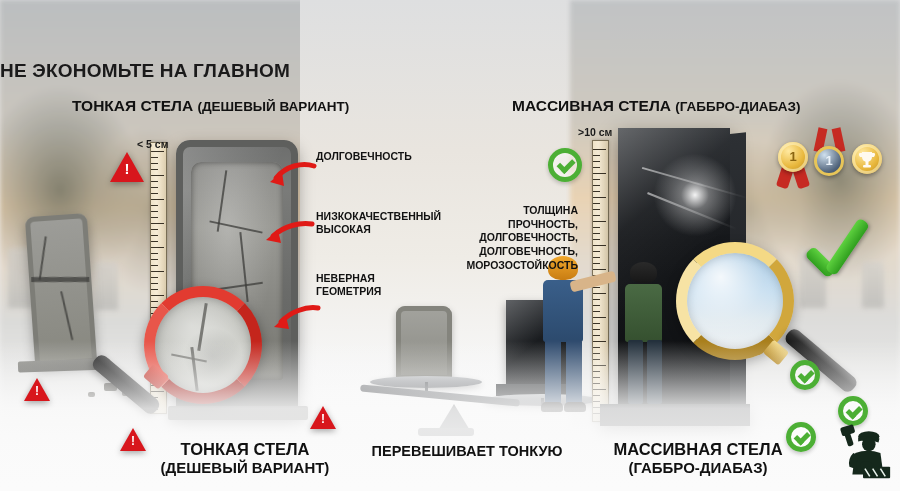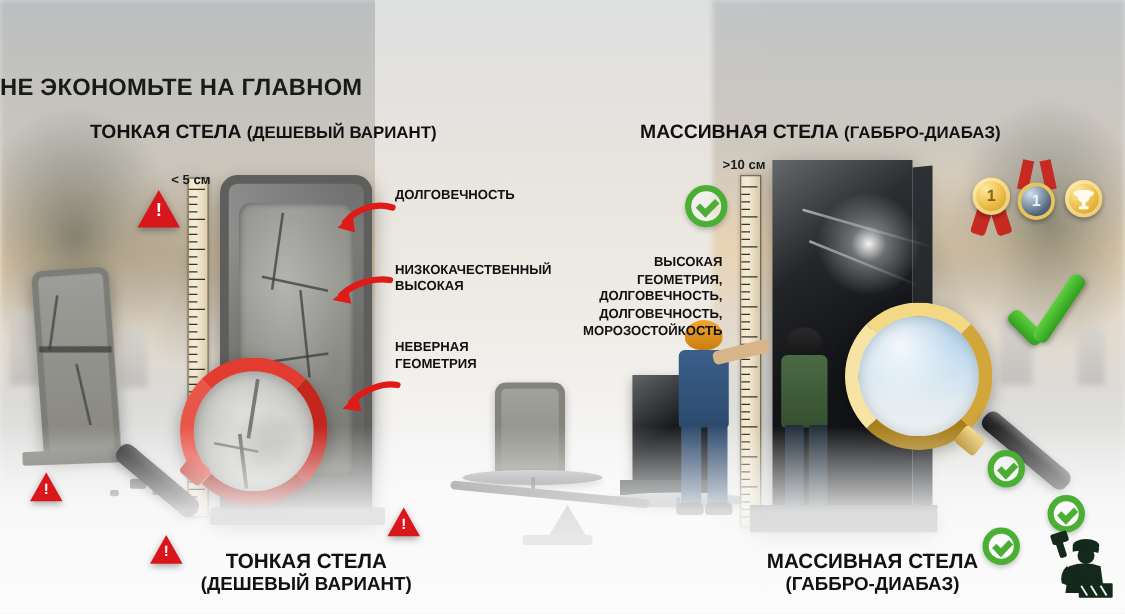--- a/index.html
+++ b/index.html
@@ -511,29 +511,30 @@
   </div>
 
   <div class="size-tag size-left">&lt; 5 см</div>
   <div class="size-tag size-right">&gt;10 см</div>
 
   <div class="note note-cracks">ДОЛГОВЕЧНОСТЬ</div>
   <div class="note note-lowstone">НИЗКОКАЧЕСТВЕННЫЙ
 ВЫСОКАЯ</div>
   <div class="note note-geometry">НЕВЕРНАЯ
 ГЕОМЕТРИЯ</div>
-  <div class="note note-benefits">ВЫСОКАЯ ГЕОМЕТРИЯ,
+  <div class="note note-benefits">ТОЛЩИНА ПРОЧНОСТЬ,
 ДОЛГОВЕЧНОСТЬ,
 ДОЛГОВЕЧНОСТЬ,
 МОРОЗОСТОЙКОСТЬ</div>
 
   <div class="caption cap-left">
     <span class="l1">ТОНКАЯ СТЕЛА</span>
     <span class="l2">(ДЕШЕВЫЙ ВАРИАНТ)</span>
   </div>
   <div class="caption cap-mid">
+    <span class="l2">ПЕРЕВЕШИВАЕТ ТОНКУЮ</span>
   </div>
   <div class="caption cap-right">
     <span class="l1">МАССИВНАЯ СТЕЛА</span>
     <span class="l2">(ГАББРО-ДИАБАЗ)</span>
   </div>
 
 </div>
 
 </body></html>

